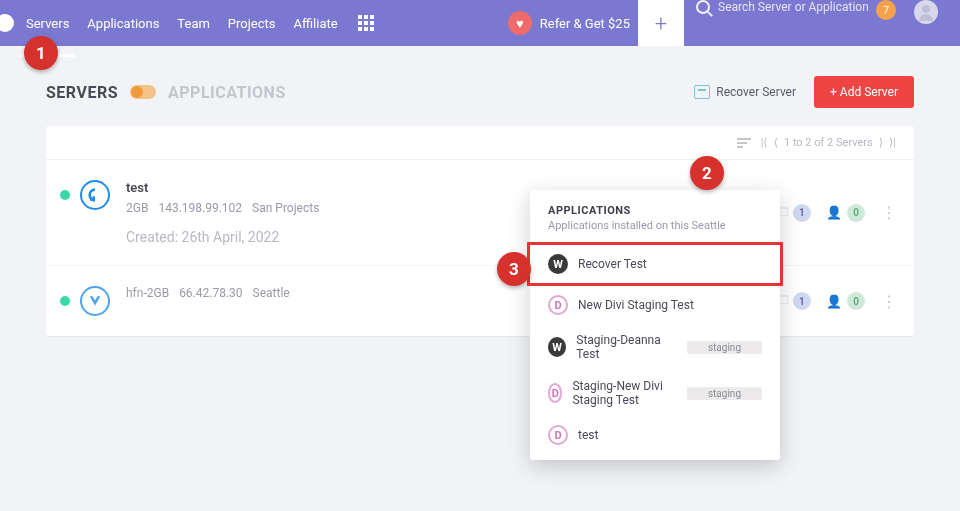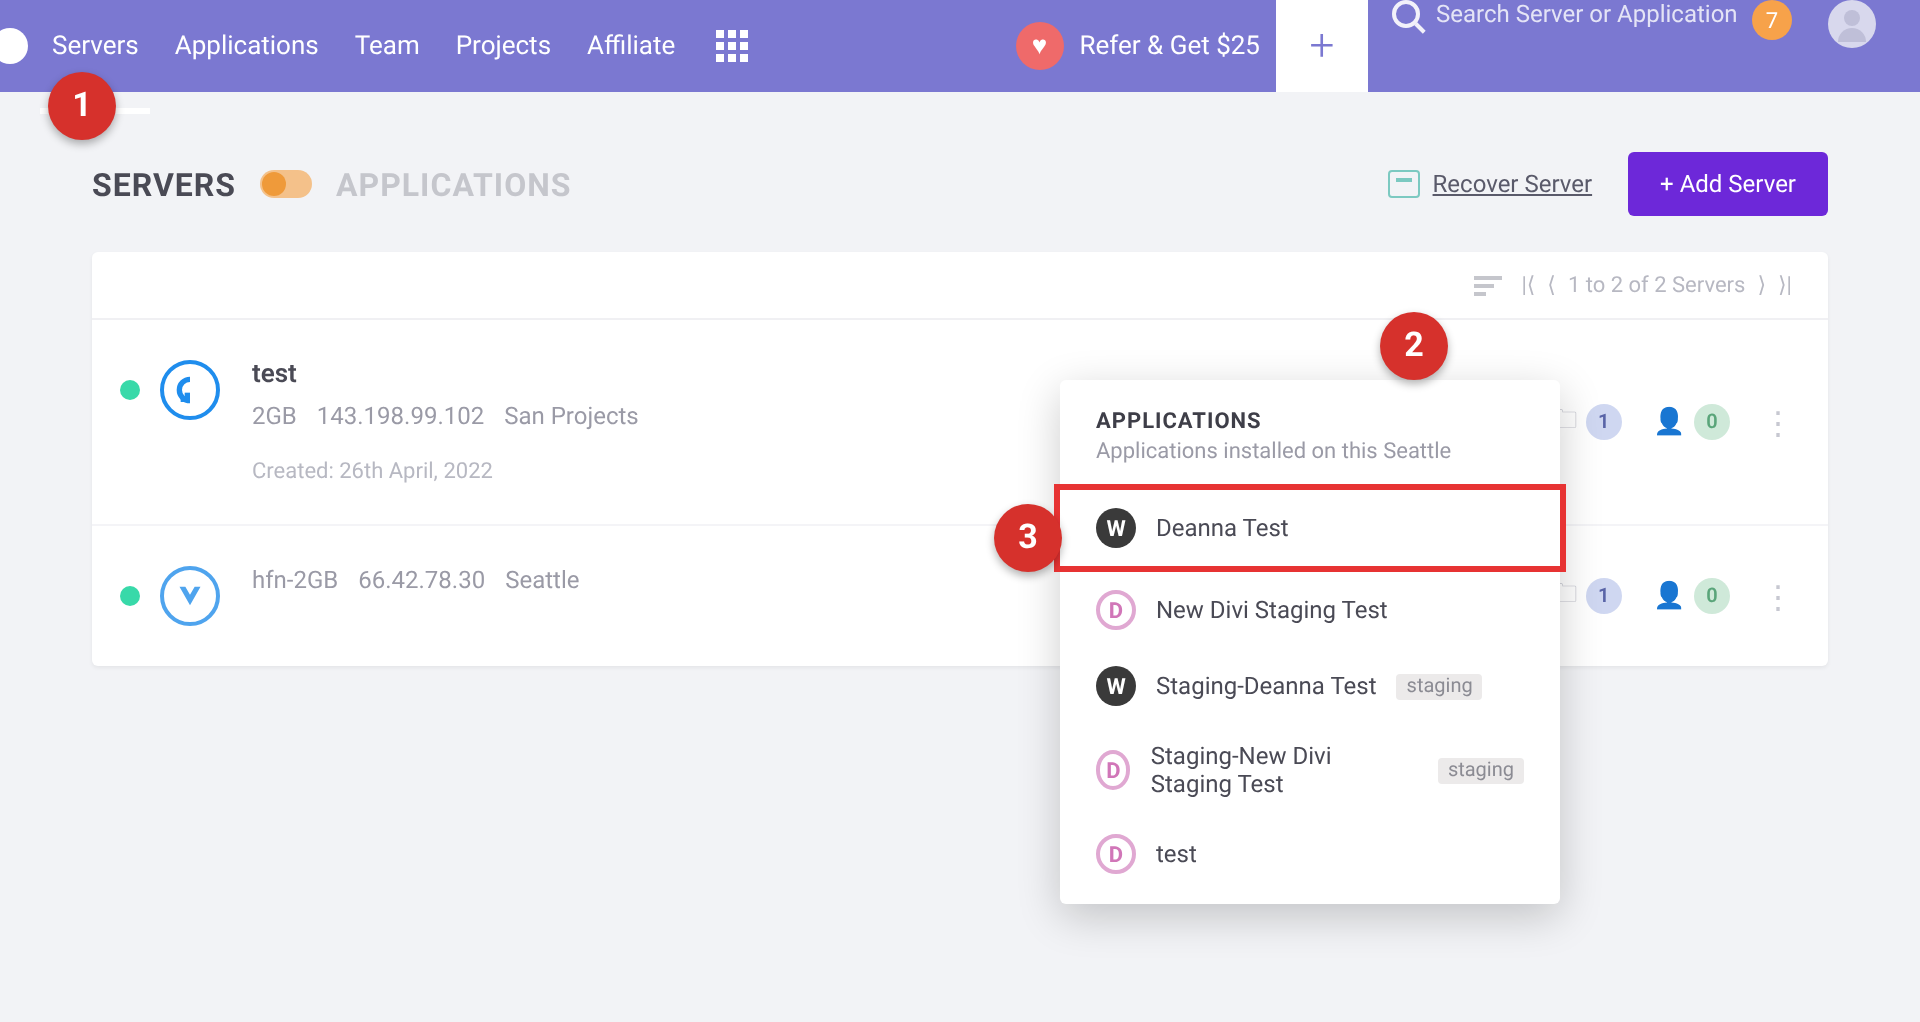--- a/index.html
+++ b/index.html
@@ -29,63 +29,63 @@
     .avatar-top::after{content:"";position:absolute;bottom:3px;left:5px;width:14px;height:7px;border-radius:7px 7px 0 0;background:#bfbfd8;}
 
     
     .page { padding:30px 46px 0 46px; }
     .heading-row { display:flex; align-items:center; }
     .h-servers { font-size:16px; font-weight:700; color:#4a4a55; letter-spacing:.5px;}
     .toggle { width:26px; height:14px; border-radius:8px; background:#f4c18a; margin:0 12px; position:relative;}
     .toggle::after{content:"";position:absolute;left:1px;top:1px;width:12px;height:12px;border-radius:50%;background:#ef9a3a;}
     .h-apps { font-size:16px; font-weight:700; color:#c5c6cc; letter-spacing:.5px;}
     .heading-spacer { flex:1; }
-    .recover { display:flex; align-items:center; gap:6px; color:#5a5a6a; font-size:12px; text-decoration:underline; cursor:pointer;}
+    .recover { display:flex; align-items:center; gap:6px; color:#5a5a6a; font-size:12px; cursor:pointer;}
     .recover-ico { width:16px; height:14px; border:1.5px solid #7cc9c1; border-radius:2px; position:relative;}
     .recover-ico::after{content:"";position:absolute;top:3px;left:3px;right:3px;height:1.5px;background:#7cc9c1;}
-    .add-server { margin-left:18px; background:#6d28d9; color:#fff; font-size:12px; padding:9px 16px; border-radius:3px; border:none; cursor:pointer;text-align:right;}
+    .add-server { margin-left:18px; background:#ef4444; color:#fff; font-size:12px; padding:9px 16px; border-radius:3px; border:none; cursor:pointer;text-align:right;}
 
     
     .panel { background:#fff; border-radius:3px; margin-top:18px; position:relative; box-shadow:0 1px 2px rgba(0,0,0,.06);}
     .panel-head { height:34px; display:flex; align-items:center; justify-content:flex-end; padding:0 18px; color:#b7b8c2; font-size:11px; gap:10px; border-bottom:1px solid #f0f0f3;}
     .sort-lines { display:flex; flex-direction:column; gap:2px;}
     .sort-lines i { display:block; height:2px; background:#c5c6cc;}
     .sort-lines i:nth-child(1){width:14px}.sort-lines i:nth-child(2){width:10px}.sort-lines i:nth-child(3){width:6px}
     .pager { display:flex; align-items:center; gap:6px; color:#b7b8c2;}
 
     .row { display:flex; padding:20px 18px 20px 10px; border-bottom:1px solid #f4f4f7; }
     .row:last-child{border-bottom:none;}
     .dot { width:10px; height:10px; border-radius:50%; background:#38d9a9; margin:10px 10px 0 4px;}
     .provider { width:30px; height:30px; border-radius:50%; display:flex; align-items:center; justify-content:center; margin-right:16px; font-weight:700; font-size:14px;}
     .p-do { border:2px solid #1f8ded; color:#1f8ded;}
     .p-do svg{display:block}
     .p-vultr { border:2px solid #4fa4ee; color:#4fa4ee;}
     .info { flex:1;}
     .name { font-size:13px; color:#4a4a55; font-weight:600; margin-bottom:6px;}
     .meta { font-size:12px; color:#9a9aa6; display:flex; gap:10px;}
-    .created { font-size:11px; color:#b7b8c2; margin-top:14px;}
+    .created { font-size:14px; color:#b7b8c2; margin-top:14px;}
     .row-right { display:flex; align-items:center; gap:16px; color:#b7b8c2; font-size:12px;}
     .stat { display:flex; align-items:center; gap:4px;}
     .badge-round { min-width:18px; height:18px; border-radius:9px; display:flex; align-items:center; justify-content:center; font-size:10px; font-weight:600;}
     .b-orange{background:#f3d7a9;color:#a87a2a;}
     .b-blue{background:#cfd7f1;color:#5964a7;}
     .b-green{background:#cfe9d9;color:#5aa57a;}
     .folder-ico,.person-ico{font-size:13px;color:#c7c8d1;}
     .kebab{font-size:16px;color:#c7c8d1;cursor:pointer;letter-spacing:-1px;}
     .www-box{border:3px solid #e73333;padding:3px 12px 3px 6px;display:flex;align-items:center;gap:6px;}
 
     
     .popover { position:absolute; top:190px; left:530px; width:250px; background:#fff; border-radius:3px; box-shadow:0 6px 22px rgba(0,0,0,.2); padding:14px 0 6px 0; z-index:5;}
     .pop-title { font-size:11px; font-weight:700; color:#3e3e48; letter-spacing:.5px; padding:0 18px;}
     .pop-sub { font-size:11px; color:#9a9aa6; padding:2px 18px 10px 18px;}
     .pop-item { display:flex; align-items:center; gap:10px; padding:9px 18px; font-size:12px; color:#4a4a55; cursor:pointer;}
     .pi-icon { width:20px; height:20px; border-radius:50%; display:flex; align-items:center; justify-content:center; font-size:11px; font-weight:700;}
     .pi-wp{background:#3a3a3a;color:#fff;}
     .pi-d{border:2px solid #e0a8d2;color:#d176b8;}
-    .staging-tag{background:#eceaea;color:#8b8b93;font-size:10px;padding:1px 5px;border-radius:2px;}
+    .staging-tag{background:#eceaea;color:#8b8b93;font-size:10px;padding:1px 21px;border-radius:2px;}
     .pop-first{border:3px solid #e73333;margin:0 -3px;}
 
     
     .call { position:absolute; width:34px; height:34px; border-radius:50%; background:#d6312c; color:#fff; font-weight:700; display:flex; align-items:center; justify-content:center; font-size:17px; z-index:20; box-shadow:0 2px 4px rgba(0,0,0,.3);}
   </style>
 </head>
 <body>
 
 <div class="topbar">
   <div class="brandcircle"></div>
@@ -212,21 +212,21 @@
       </div>
     </div>
   </div>
 </div>
 
 <div class="popover">
   <div class="pop-title">APPLICATIONS</div>
   <div class="pop-sub">Applications installed on this Seattle</div>
   <div class="pop-item pop-first">
     <div class="pi-icon pi-wp">W</div>
-    <span>Deanna Test</span>
+    <span>Recover Test</span>
   </div>
   <div class="pop-item">
     <div class="pi-icon pi-d">D</div>
     <span>New Divi Staging Test</span>
   </div>
   <div class="pop-item">
     <div class="pi-icon pi-wp">W</div>
     <span>Staging-Deanna Test</span>
     <span class="staging-tag">staging</span>
   </div>

